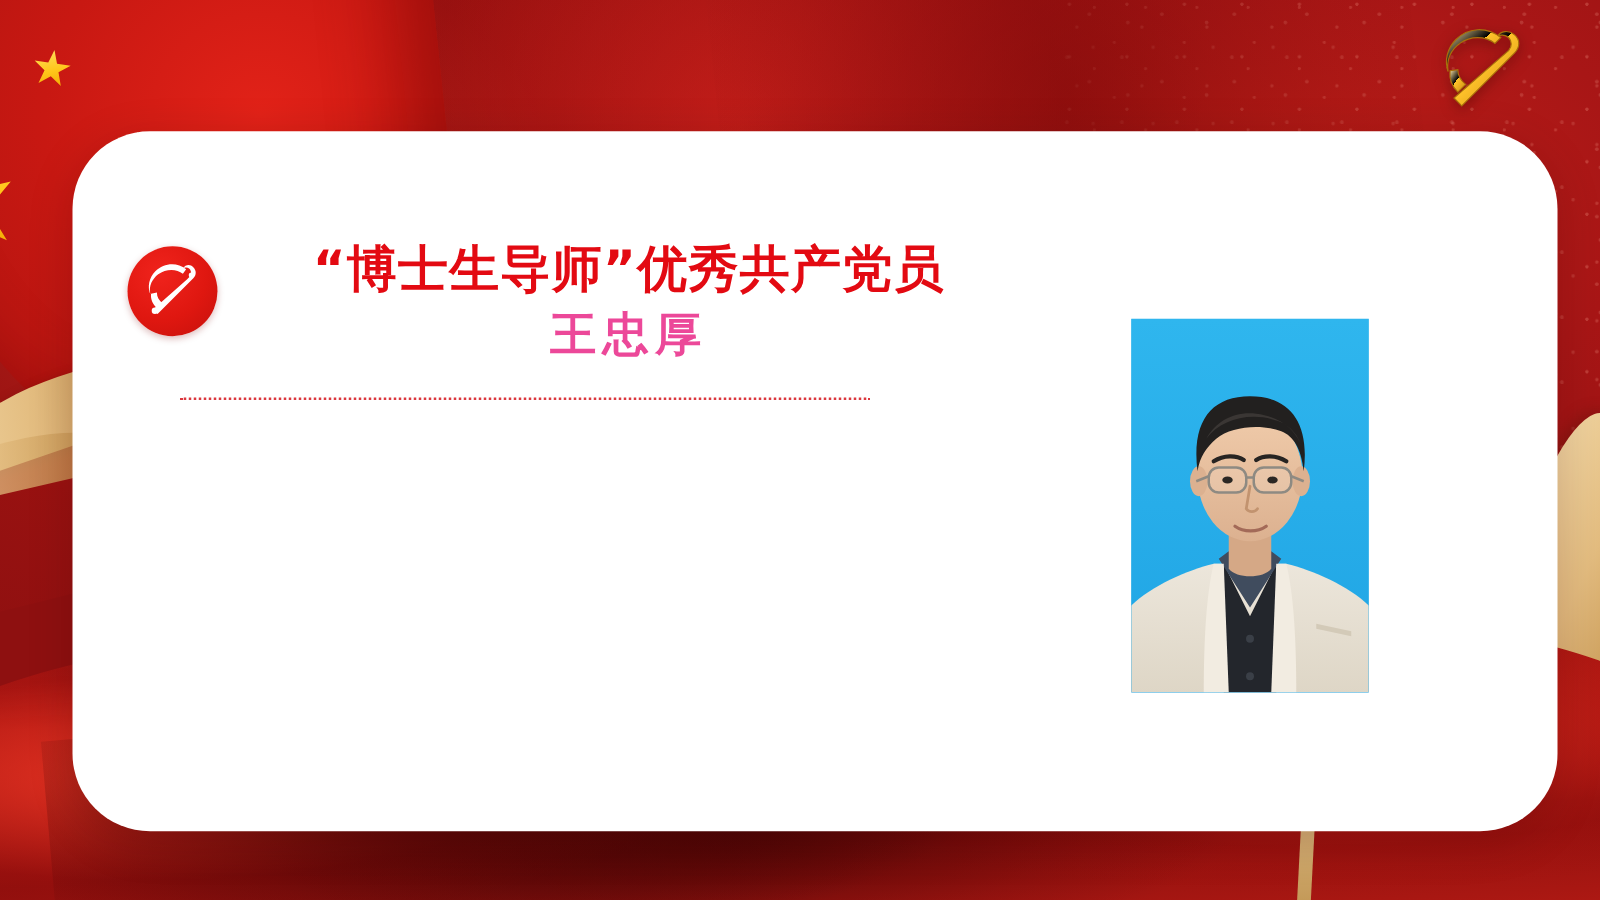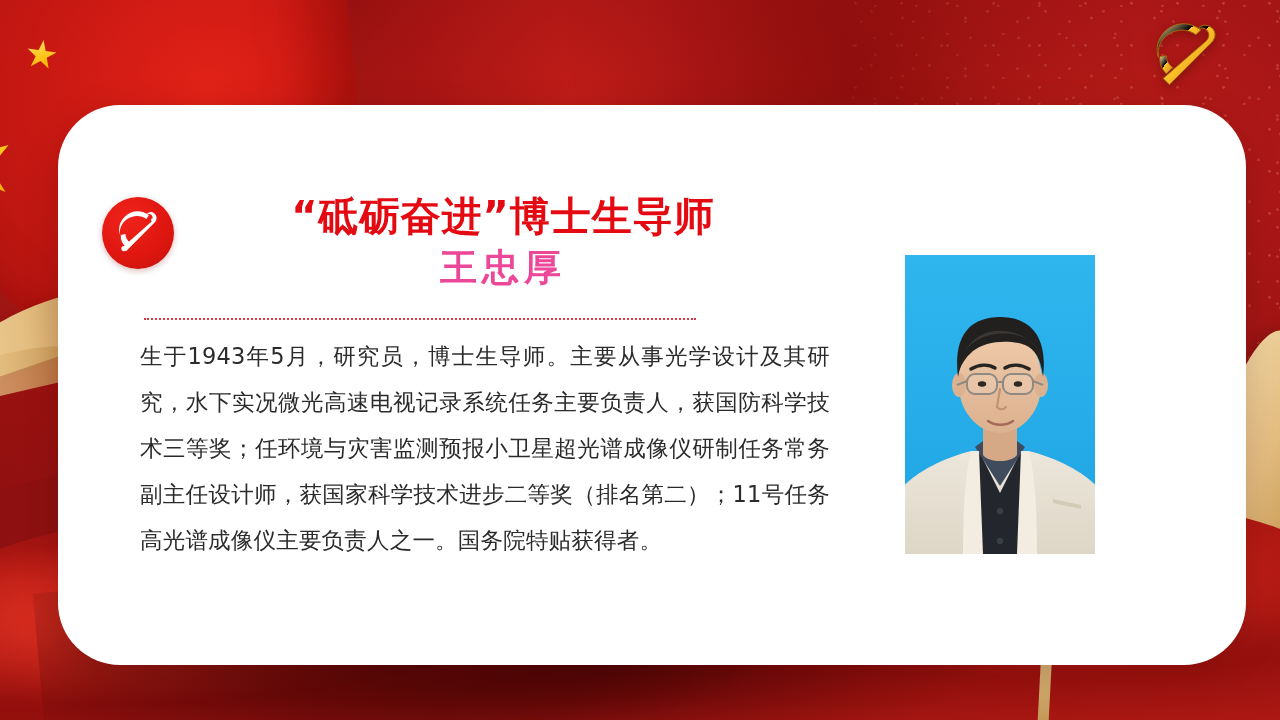--- a/index.html
+++ b/index.html
@@ -246,29 +246,26 @@
           <path d="M71 16 C56 4 36 7 24 19 C14 29 11 43 16 55
                    C13 42 19 31 28 24 C40 15 56 15 66 23 Z"></path>
           <path d="M17 54 C16 63 20 71 27 77 L35 69 C29 64 26 59 26 52 Z"></path>
           <circle cx="23" cy="80" r="5"></circle>
           <circle cx="79" cy="25" r="4"></circle>
         </g>
       </svg>
     </div>
 
     <div class="head-block">
-      <div class="title-main">“砥砺奋进”博士生导师</div>
+      <div class="title-main">“博士生导师”优秀共产党员</div>
       <div class="title-name">王忠厚</div>
     </div>
 
     <div class="divider"></div>
 
-    <div class="body-text">
-      <p>生于1943年5月，研究员，博士生导师。主要从事光学设计及其研究，水下实况微光高速电视记录系统任务主要负责人，获国防科学技术三等奖；任环境与灾害监测预报小卫星超光谱成像仪研制任务常务副主任设计师，获国家科学技术进步二等奖（排名第二）；11号任务高光谱成像仪主要负责人之一。国务院特贴获得者。</p>
-    </div>
 
     <div class="photo">
       <svg viewBox="0 0 190 299" xmlns="http://www.w3.org/2000/svg">
         <defs>
           <linearGradient id="bgph" x1="0" y1="0" x2="0" y2="1">
             <stop offset="0%" stop-color="#2fb6ee"></stop>
             <stop offset="100%" stop-color="#1fa4e4"></stop>
           </linearGradient>
           <linearGradient id="jacket" x1="0" y1="0" x2="0" y2="1">
             <stop offset="0%" stop-color="#ece6db"></stop>

